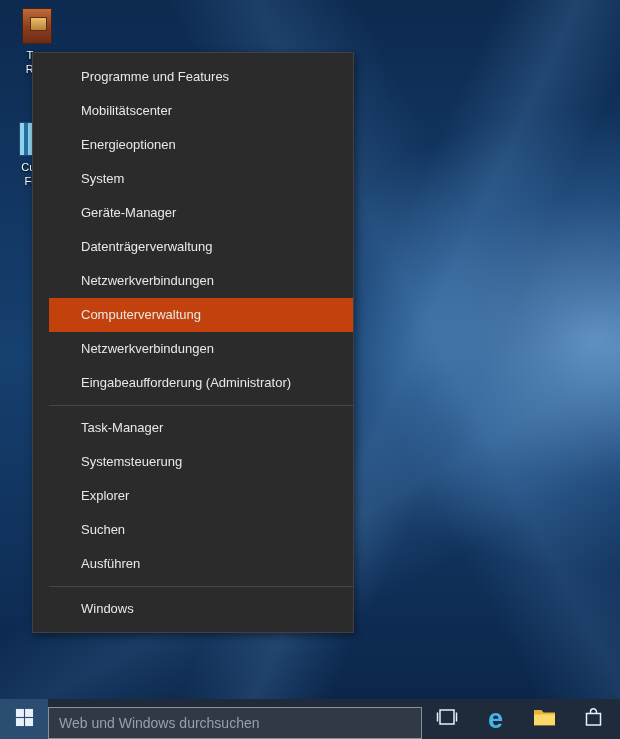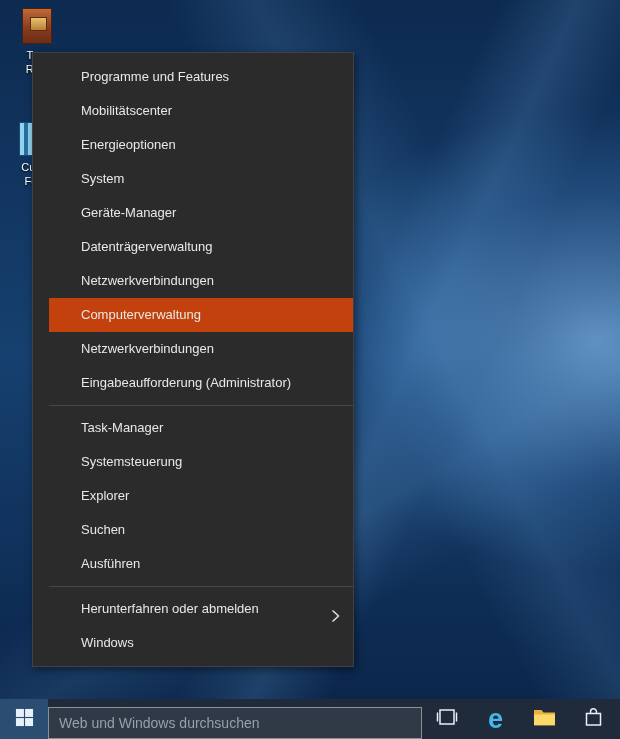--- a/index.html
+++ b/index.html
@@ -94,28 +94,20 @@
     <div class="sep"></div>
 
     <div class="mi">Task-Manager</div>
     <div class="mi">Systemsteuerung</div>
     <div class="mi">Explorer</div>
     <div class="mi">Suchen</div>
     <div class="mi">Ausführen</div>
 
     <div class="sep"></div>
 
-    <div class="mi">
-      <span>Herunterfahren oder abmelden</span>
-      <span class="chev">
-        <svg width="9" height="14" viewBox="0 0 9 14">
-            <polyline points="1.5,1.5 7.5,7 1.5,12.5" fill="none" stroke="#e8e8e8" stroke-width="1.4"></polyline>
-          </svg>
-      </span>
-    </div>
     <div class="mi">Windows</div>
   </div>
 
   <div class="taskbar">
     <div class="tb-btn start-btn">
       <span>
         <svg width="19" height="19" viewBox="0 0 20 20">
           <rect x="1" y="1" width="8.4" height="8.4" fill="#e9f1f8"></rect>
           <rect x="10.6" y="1" width="8.4" height="8.4" fill="#e9f1f8"></rect>
           <rect x="1" y="10.6" width="8.4" height="8.4" fill="#e9f1f8"></rect>

